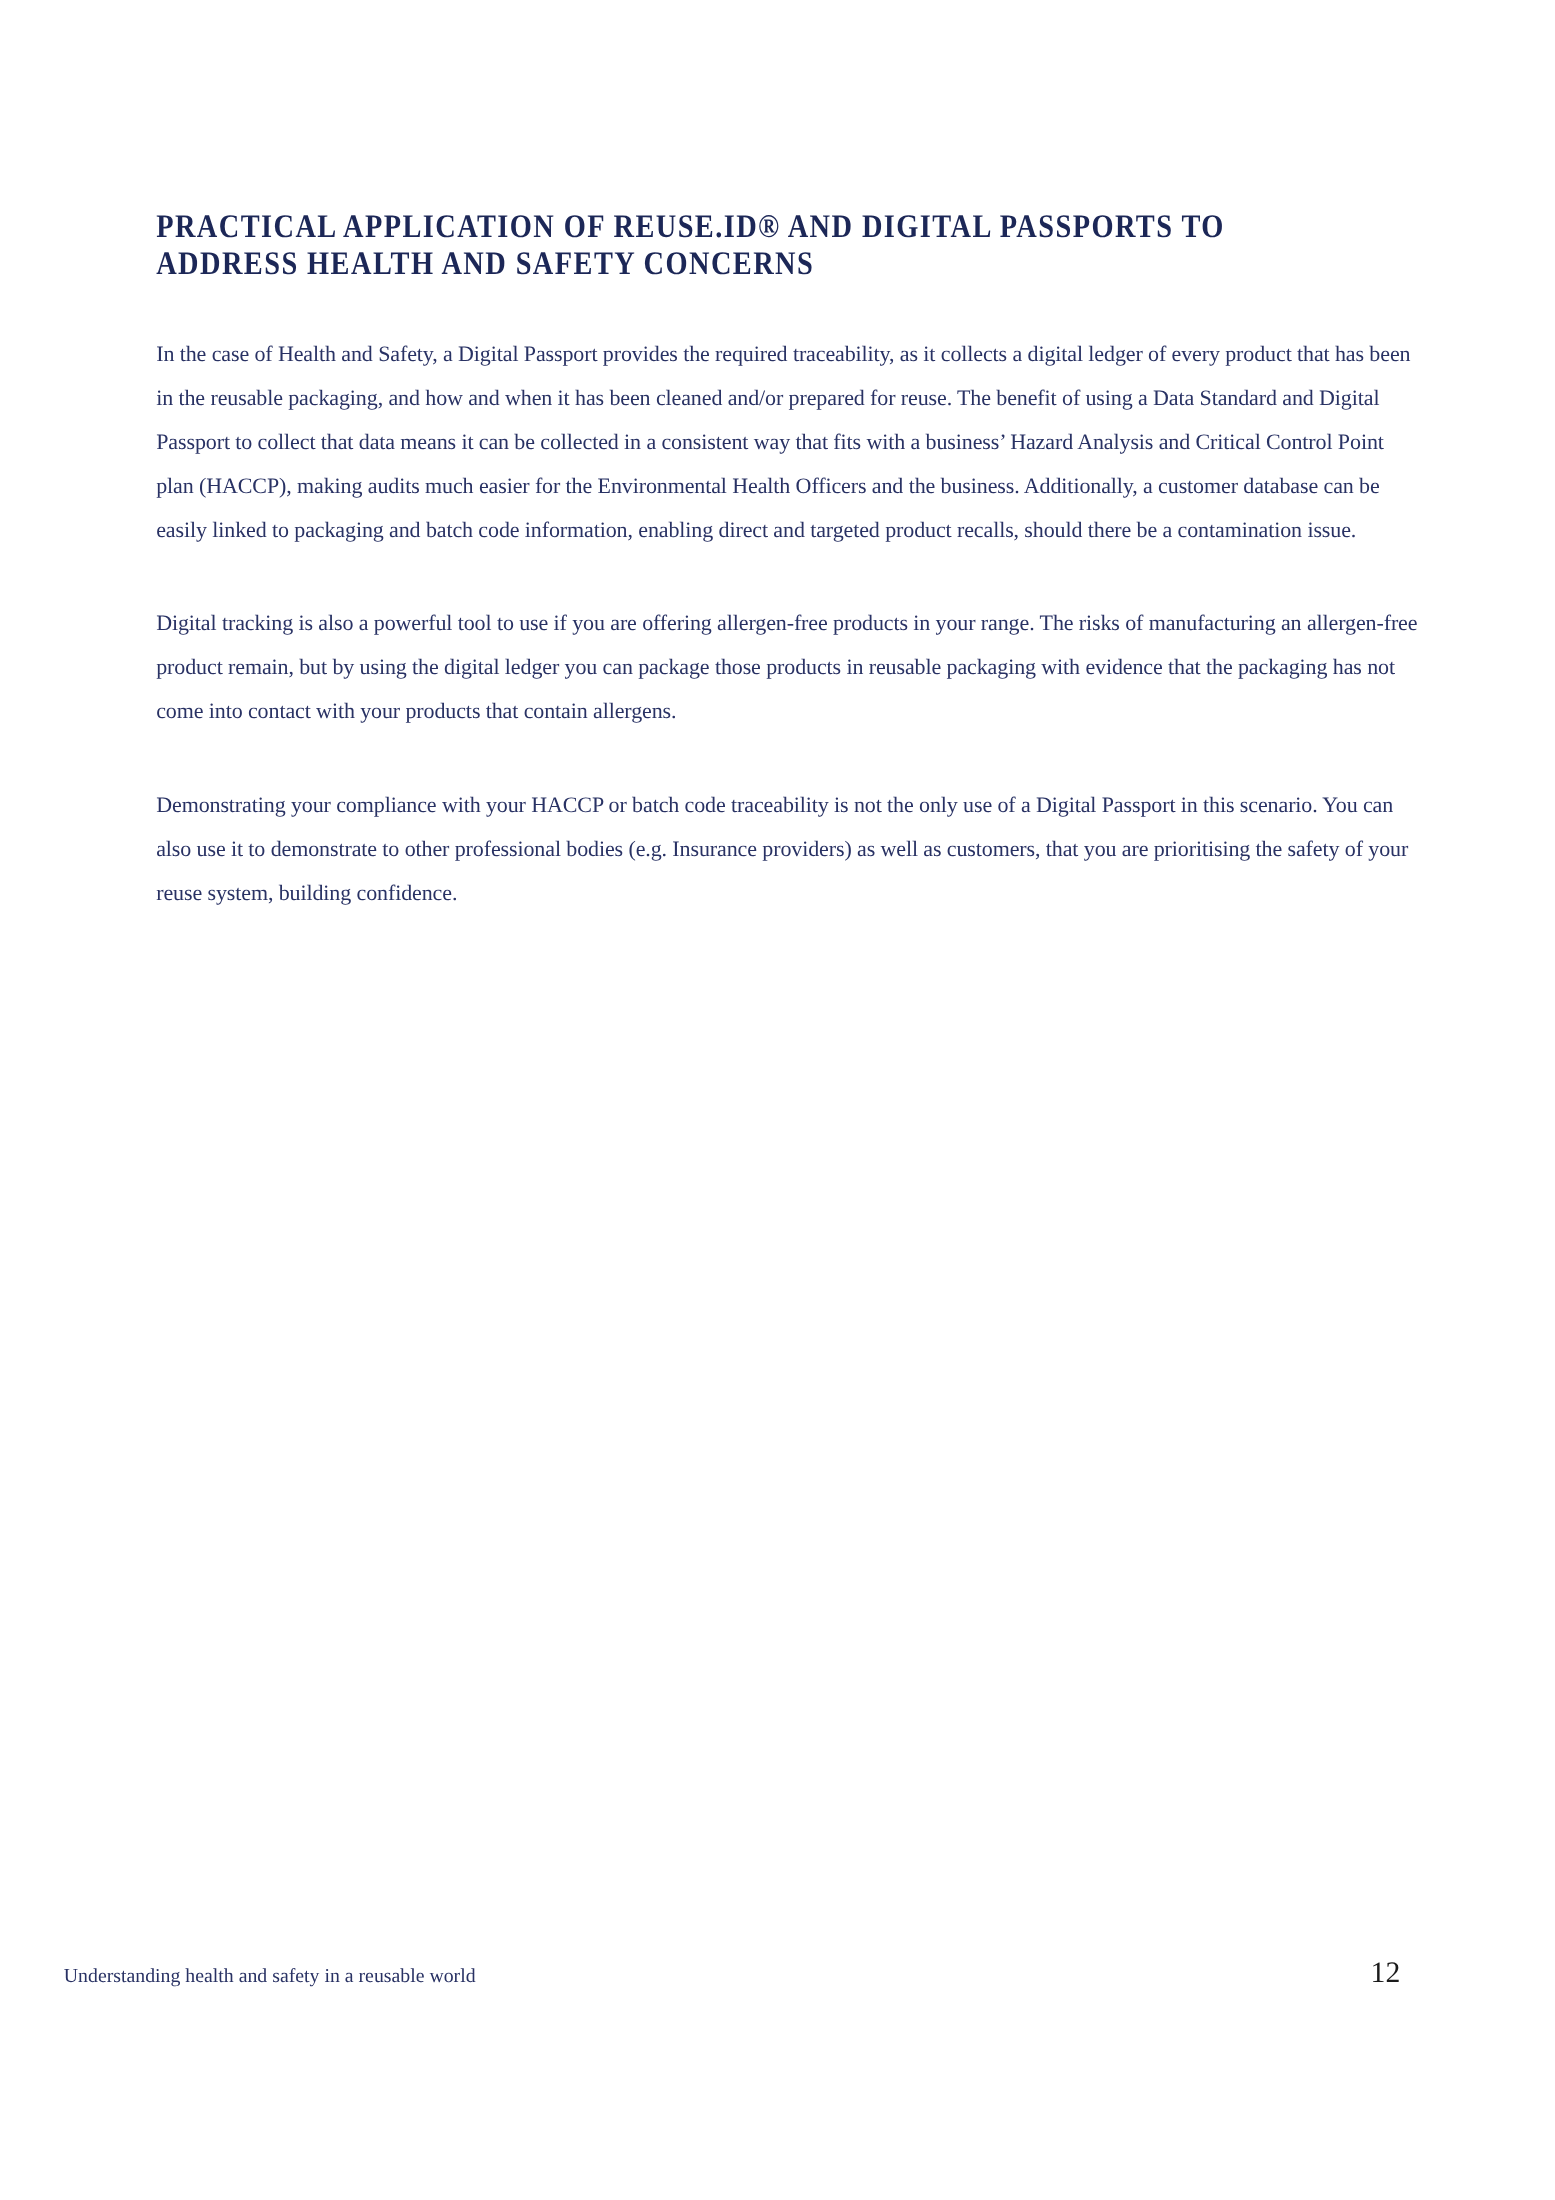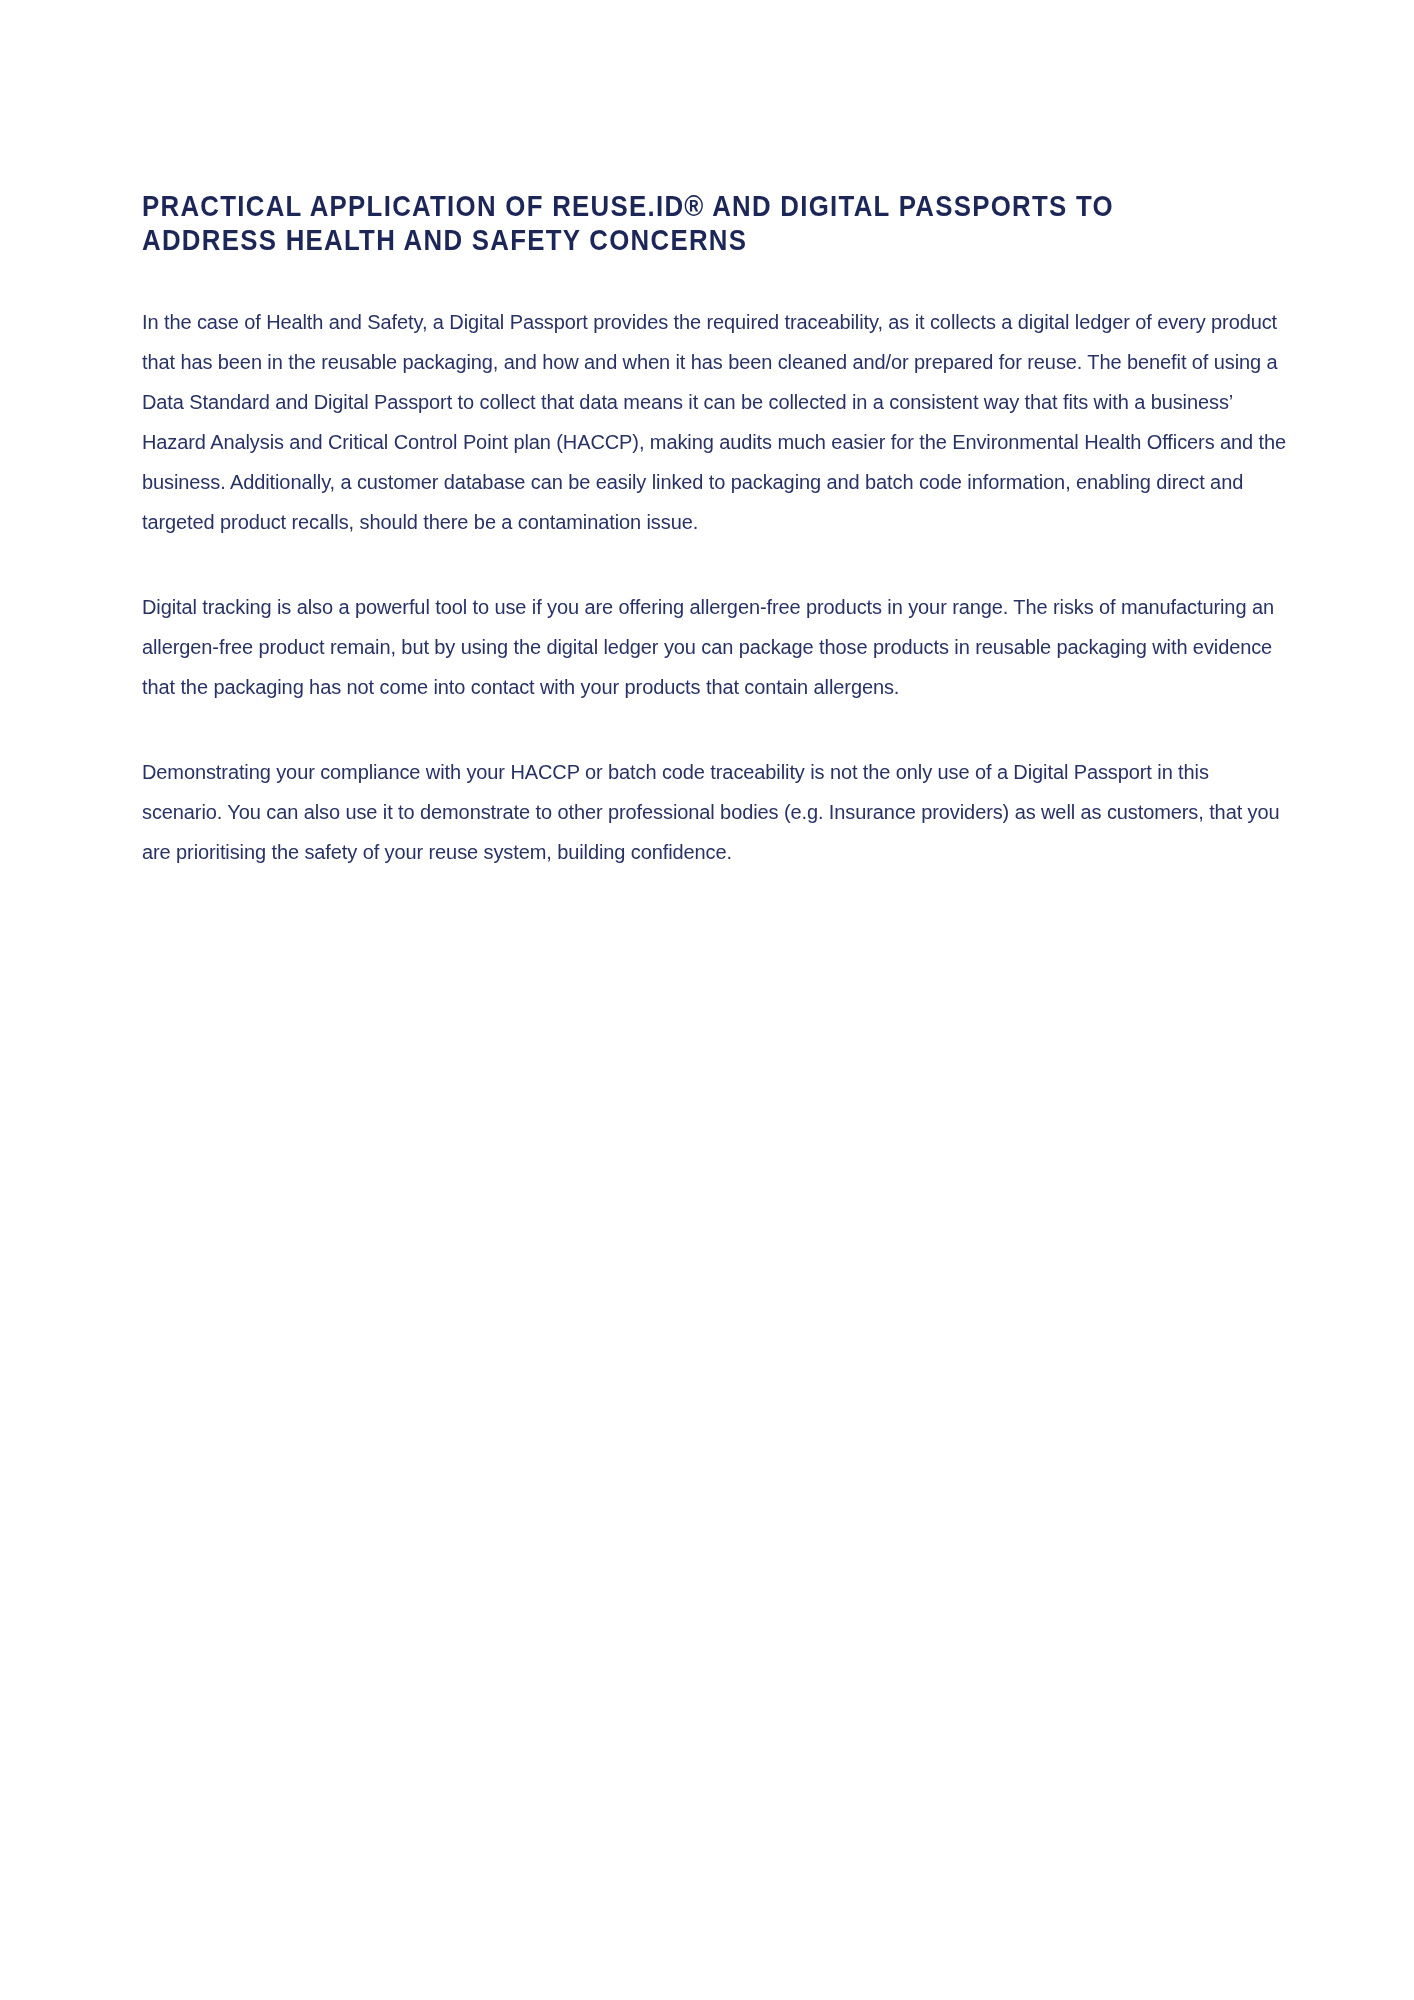--- a/index.html
+++ b/index.html
@@ -6,21 +6,21 @@
     margin: 0;
     padding: 0;
     background: #e8e8e8;
   }
   .page {
     position: relative;
     width: 1414px;
     height: 2000px;
     margin: 0 auto;
     background: var(--background, #ffffff);
-    font-family: Liberation Sans, sans-serif;
+    font-family: Liberation Serif, serif;
     overflow: hidden;
   }
   .heading {
     position: absolute;
     left: 142px;
     top: 189px;
     margin: 0;
     font-size: 30px;
     line-height: 34px;
     font-weight: 700;
@@ -73,14 +73,18 @@
     <span class="heading-line">PRACTICAL APPLICATION OF REUSE.ID® AND DIGITAL PASSPORTS TO</span>
     <span class="heading-line">ADDRESS HEALTH AND SAFETY CONCERNS</span>
   </h1>
 
   <div class="content">
     <p>In the case of Health and Safety, a Digital Passport provides the required traceability, as it collects a digital ledger of every product that has been in the reusable packaging, and how and when it has been cleaned and/or prepared for reuse. The benefit of using a Data Standard and Digital Passport to collect that data means it can be collected in a consistent way that fits with a business’ Hazard Analysis and Critical Control Point plan (HACCP), making audits much easier for the Environmental Health Officers and the business. Additionally, a customer database can be easily linked to packaging and batch code information, enabling direct and targeted product recalls, should there be a contamination issue.</p>
     <p>Digital tracking is also a powerful tool to use if you are offering allergen-free products in your range. The risks of manufacturing an allergen-free product remain, but by using the digital ledger you can package those products in reusable packaging with evidence that the packaging has not come into contact with your products that contain allergens.</p>
     <p>Demonstrating your compliance with your HACCP or batch code traceability is not the only use of a Digital Passport in this scenario. You can also use it to demonstrate to other professional bodies (e.g. Insurance providers) as well as customers, that you are prioritising the safety of your reuse system, building confidence.</p>
   </div>
 
+  <div class="footer">
+    <span class="footer-title">Understanding health and safety in a reusable world</span>
+    <span class="page-number">12</span>
+  </div>
 
 </div>
 
 </body></html>

